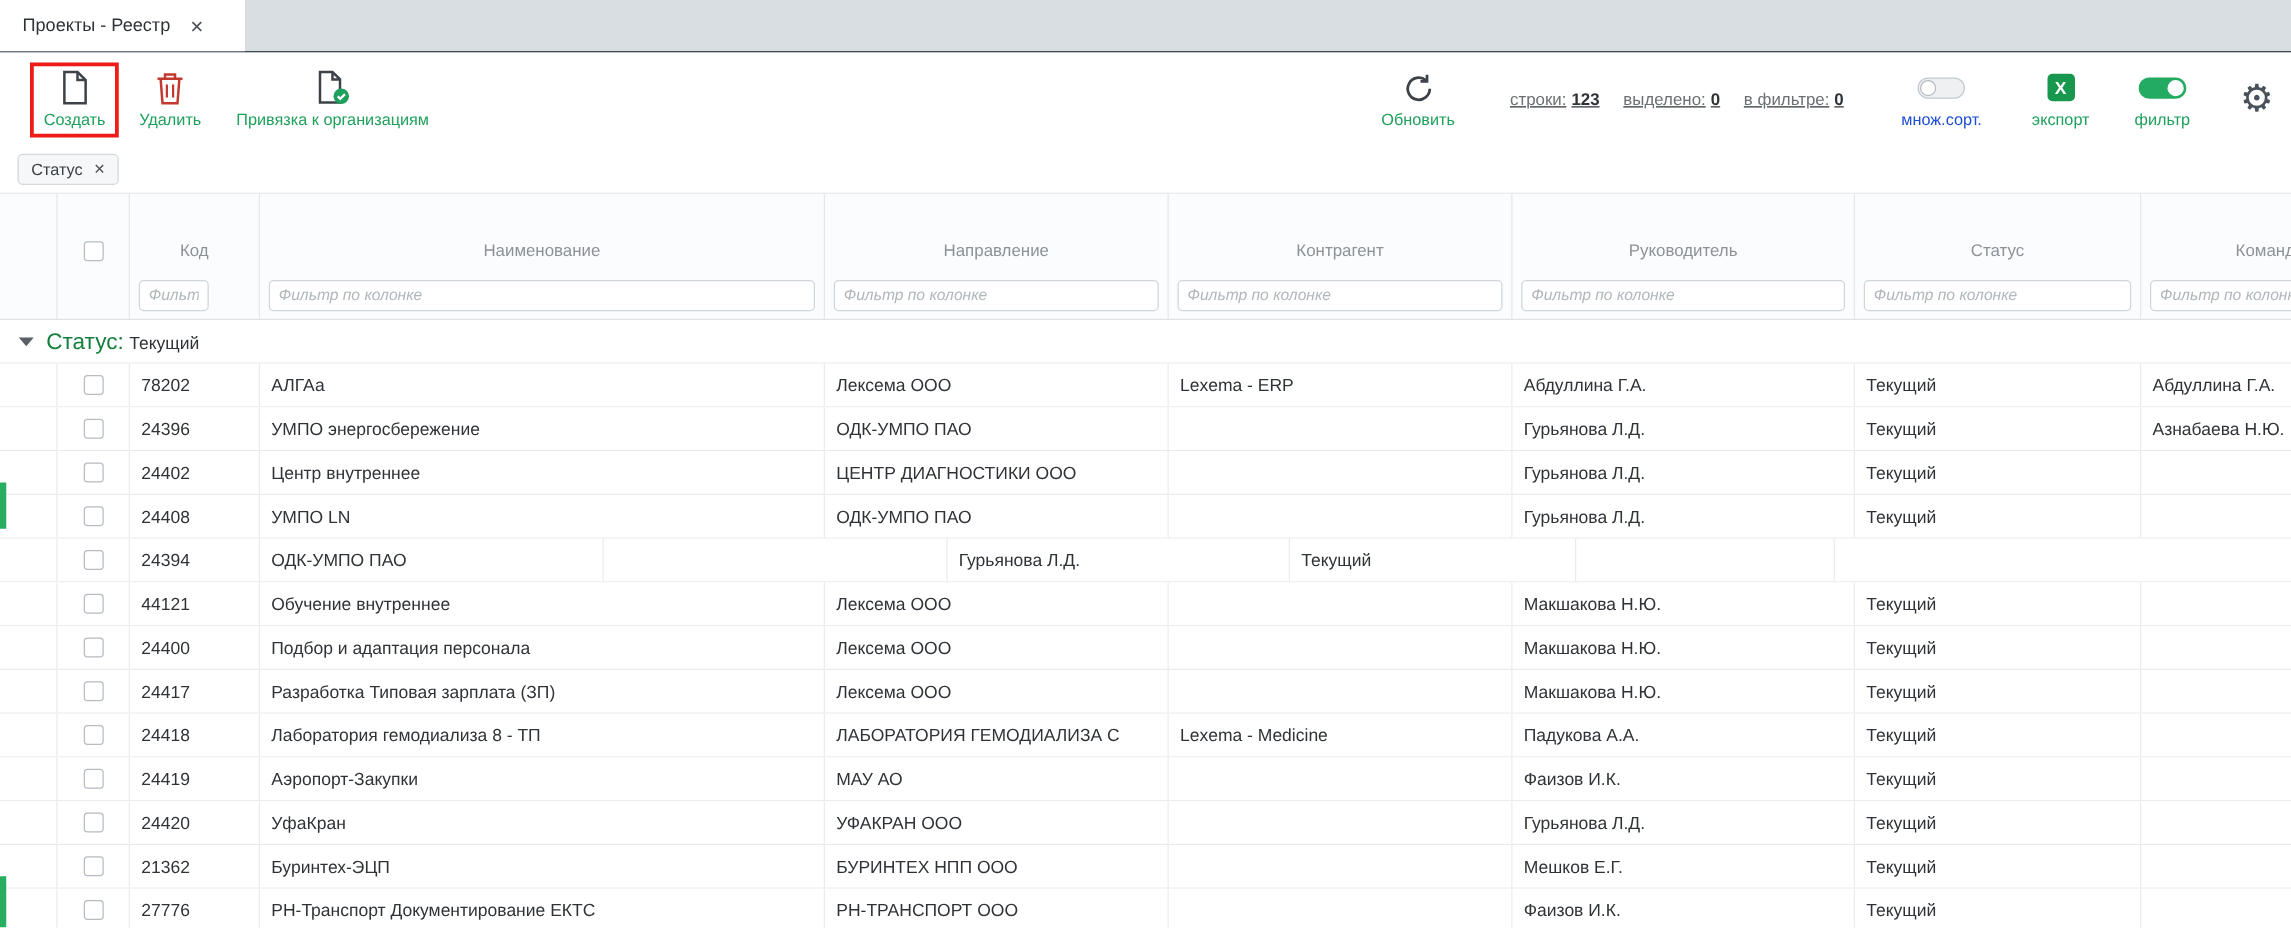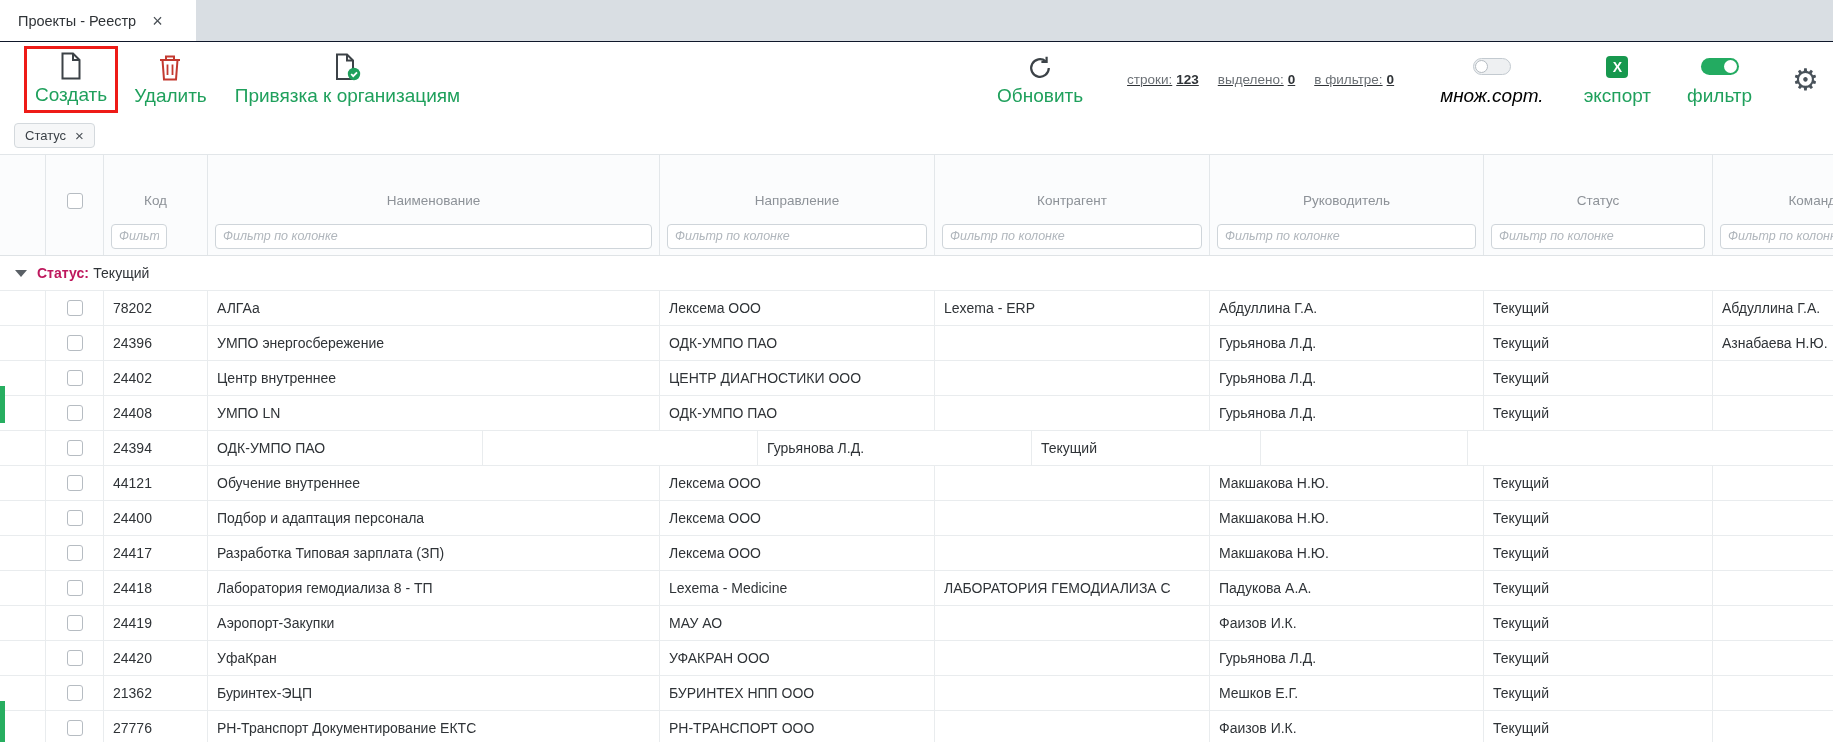--- a/index.html
+++ b/index.html
@@ -9,22 +9,22 @@
     font-family:"Liberation Sans","DejaVu Sans",sans-serif;
     color:#2f3337; position:relative;
   }
   
   .tabbar { height:42px; background:#d9dee3; display:flex; align-items:stretch; border-bottom:1px solid #0f172a; }
   .tab { background:#fff; display:flex; align-items:center; gap:16px; padding:0 16px 0 18px; font-size:14.5px; color:#2f3337; min-width:196px; }
   .tab-close { color:#4b5157; font-size:18px; line-height:1; cursor:pointer; }
   
   .toolbar { height:75px; display:flex; align-items:center; padding:0 14px 0 24px; background:#fff; }
   .tb-btn { display:flex; flex-direction:column; align-items:center; gap:4px; cursor:pointer; }
-  .tb-btn .lbl { color:#1fa05c; font-size:19px; white-space:nowrap; }
-  .tb-btn .lbl.muted { color:#000000;font-style:italic; }
+  .tb-btn .lbl { color:#1fa05c; font-size:13px; white-space:nowrap; }
+  .tb-btn .lbl.muted { color:#1d4ed8; }
   .icon-box { height:28px; display:flex; align-items:flex-end; justify-content:center; }
   .annotation-box { border:3px solid #ee1b17; padding:3px 8px 4px 8px; margin-right:16px; }
   .mr28 { margin-right:28px; }
   .tb-right { margin-left:auto; display:flex; align-items:center; }
   .stats { display:flex; align-items:center; gap:19px; margin-left:44px; margin-right:46px;text-decoration:underline; }
   .stat { font-size:13.5px; color:#6b7075; white-space:nowrap; }
   .stat b { color:#2f3337; margin-left:4px; font-weight:bold; }
   .toggle { width:38px; height:17px; border-radius:9px; position:relative; }
   .toggle.off { background:#eef0f2; border:1px solid #c3cad0; }
   .toggle.off .knob { position:absolute; left:1px; top:1px; width:13px; height:13px; border-radius:50%; background:#fff; border:1px solid #b5bcc2; }
@@ -47,21 +47,21 @@
   .hrow.titles { height:62px; }
   .hc { display:flex; align-items:flex-end; justify-content:center; padding-bottom:9px; border-right:1px solid #e3e7ea; color:#8d9298; font-size:13.5px; white-space:nowrap; overflow:hidden; }
   .hrow.filters { height:38px; }
   .fc { height:100%; display:flex; align-items:center; border-right:1px solid #e3e7ea; overflow:hidden; }
   .finput { margin:0 7px; width:calc(100% - 14px); height:25px; border:1px solid #cfd5da; border-radius:4px; padding:0 7px; font-size:12.5px; color:#444; font-family:inherit; background:#fff; }
   .finput.small { width:56px; margin-right:auto; }
   .finput::placeholder { color:#b0b6bc; font-style:italic; }
   .checkbox { width:16px; height:16px; border:1px solid #b6bcc2; border-radius:3px; background:#fff; cursor:pointer; }
   .group-row { display:flex; align-items:center; height:35px; border-bottom:1px solid #e9ecee; padding-left:15px; gap:10px; background:#fff; }
   .tri-down { width:0; height:0; border-left:6px solid transparent; border-right:6px solid transparent; border-top:7px solid #5a6066; cursor:pointer; }
-  .group-label { font-weight:bold; font-size:14px; color:#be185d; }
+  .group-label { font-weight:normal; font-size:18px; color:#15803d; }
   .group-value { font-size:14px; color:#2f3337; }
   .tr { height:35px; border-bottom:1px solid #e9ecee; background:#fff; }
   .td { border-right:1px solid #e9ecee; padding:0 9px; display:flex; align-items:center; font-size:14px; color:#2f3337; white-space:nowrap; overflow:hidden; }
   .td.center { justify-content:center; padding:0; }
   
   .edge-accent { position:absolute; left:0; width:5px; background:#27ae60; z-index:5; }
   #accent1 { top:386px; height:37px; }
   #accent2 { top:701px; height:41px; }
   svg { display:block; }
 </style>
@@ -350,22 +350,22 @@
     <div class="td col-team"></div>
   </div>
 
   <div class="tr">
     <div class="td col-expand"></div>
     <div class="td col-check center">
           <span class="checkbox"></span>
         </div>
     <div class="td col-code">24418</div>
     <div class="td col-name">Лаборатория гемодиализа 8 - ТП</div>
+    <div class="td col-contragent">ЛАБОРАТОРИЯ ГЕМОДИАЛИЗА С</div>
     <div class="td col-direction">Lexema - Medicine</div>
-    <div class="td col-contragent">ЛАБОРАТОРИЯ ГЕМОДИАЛИЗА С</div>
     <div class="td col-manager">Падукова А.А.</div>
     <div class="td col-status">Текущий</div>
     <div class="td col-team"></div>
   </div>
 
   <div class="tr">
     <div class="td col-expand"></div>
     <div class="td col-check center">
           <span class="checkbox"></span>
         </div>

